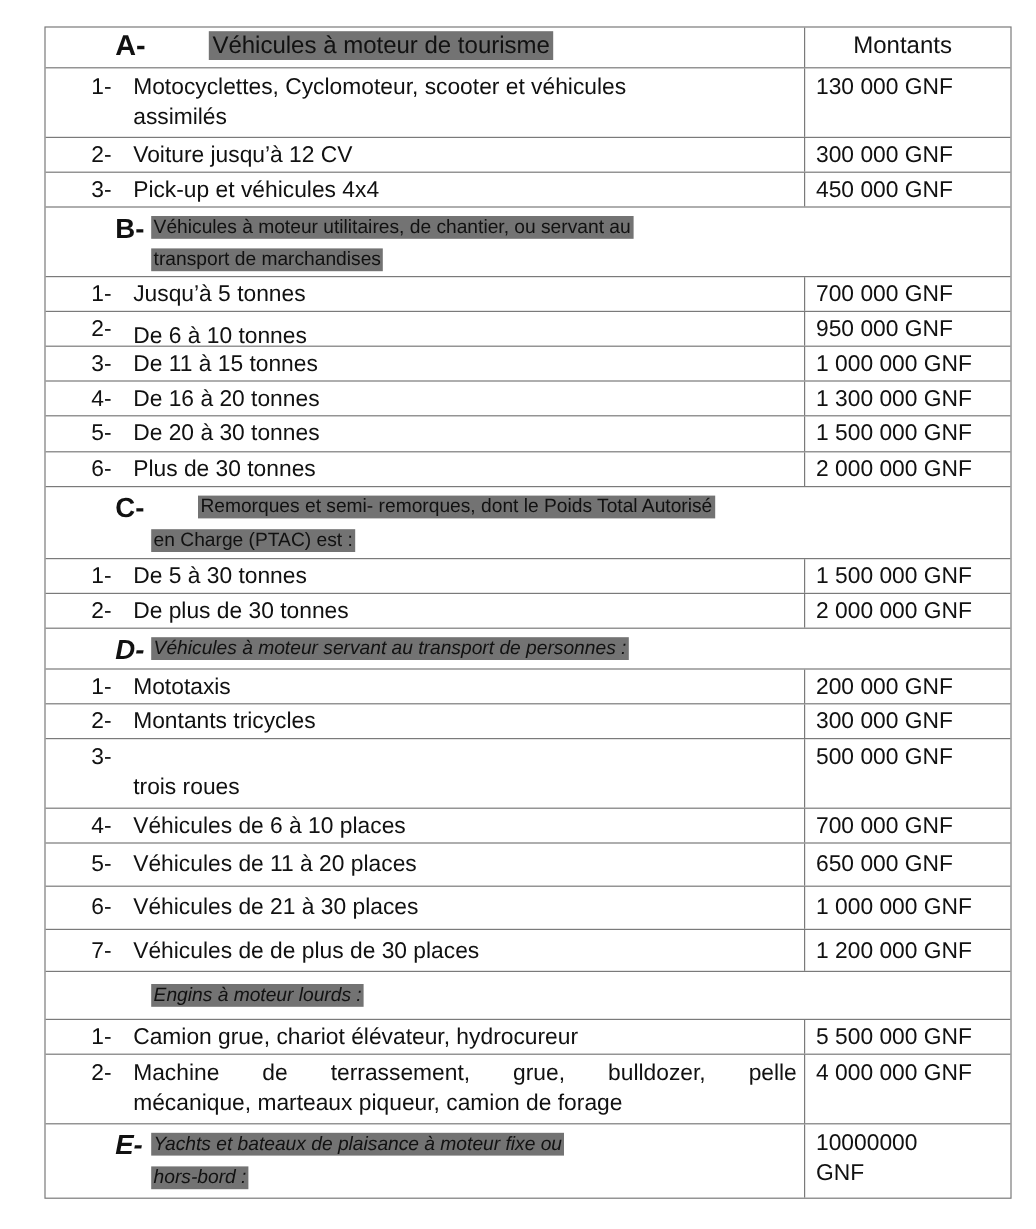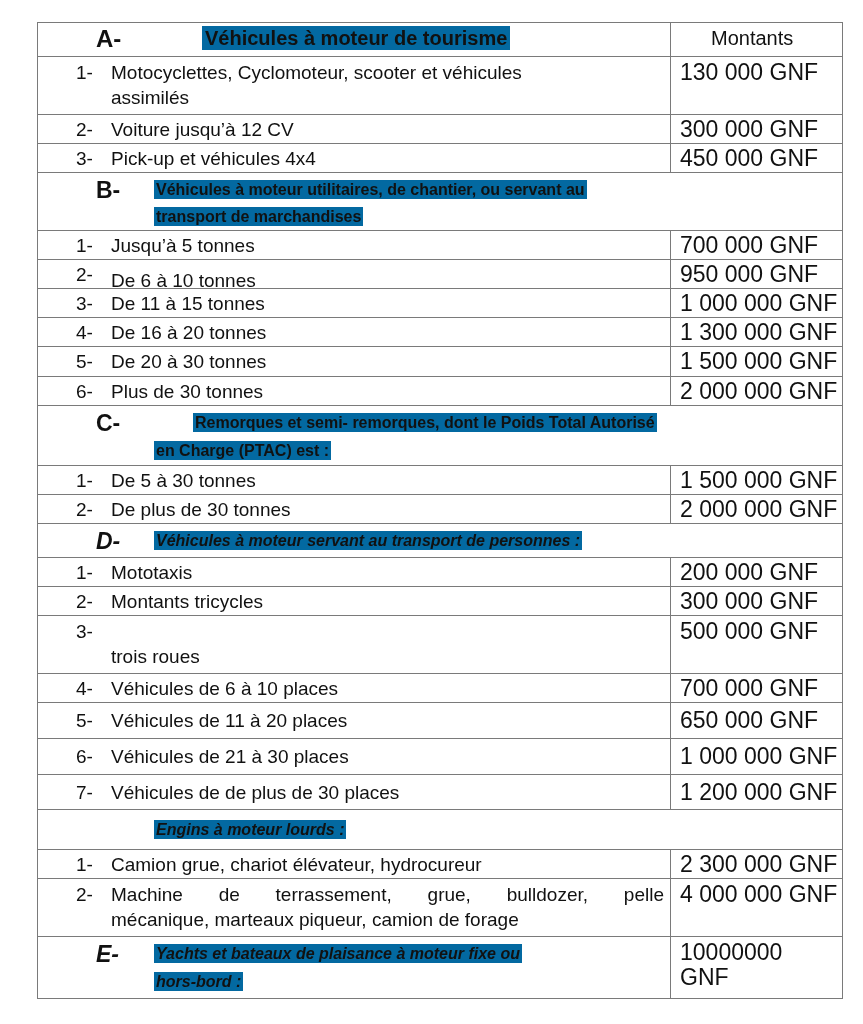--- a/index.html
+++ b/index.html
@@ -1,24 +1,24 @@
 <!DOCTYPE html>
 <html><head>
 <meta charset="utf-8">
 <style>
   html,body{margin:0;padding:0;background:#fff;}
   body{width:863px;height:1024px;position:relative;overflow:hidden;font-family:"Liberation Sans",sans-serif;color:#111;}
   .tbl{position:absolute;left:37px;top:22px;width:806px;height:977px;border:1.5px solid #7a7a7a;box-sizing:border-box;}
   .row{position:absolute;left:0;width:100%;border-top:1.5px solid #7a7a7a;box-sizing:border-box;}
   .row.first{border-top:none;}
   .c1{position:absolute;left:0;top:0;width:632px;height:100%;}
-  .c2{position:absolute;left:632px;top:0;right:0;height:100%;border-left:1.5px solid #7a7a7a;box-sizing:border-box;padding:3px 0 0 9px;font-size:23px;line-height:25px;}
+  .c2{position:absolute;left:632px;top:0;right:0;height:100%;border-left:1.5px solid #7a7a7a;box-sizing:border-box;padding:3px 0 0 9px;font-size:19px;line-height:25px;}
   .num{position:absolute;left:38px;top:3px;font-size:19px;line-height:25px;}
   .txt{position:absolute;left:73px;right:6px;top:3px;font-size:19px;line-height:25px;}
-  .hl{background:#0369a1;font-weight:bold;margin-left:28px;}
+  .hl{background:#737373;font-weight:normal;}
   .hl.it{font-style:italic;}
   .sec{position:absolute;font-weight:bold;font-size:22px;line-height:28px;}
   .sec.it{font-style:italic;}
   .secline{position:absolute;font-size:16px;line-height:27px;}
   .amt-split{display:flex;width:155px;}
 </style>
 </head>
 <body>
 
 <div class="tbl">
@@ -180,21 +180,21 @@
 
   <div class="row" style="top:786px;height:40px;">
     <span class="secline" style="left:88px;top:6px;"><span class="hl it" style="padding:1px 2px;">Engins à moteur lourds :</span></span>
   </div>
 
   <div class="row" style="top:826px;height:29px;">
     <div class="c1">
         <span class="num" style="top:2px">1-</span>
         <span class="txt" style="top:2px">Camion grue, chariot élévateur, hydrocureur</span>
       </div>
-    <div class="c2" style="padding-top:2px">2 300 000 GNF</div>
+    <div class="c2" style="padding-top:2px">5 500 000 GNF</div>
   </div>
   <div class="row" style="top:855px;height:58px;">
     <div class="c1">
         <span class="num">2-</span>
       <span class="txt">
           <span class="txt-line just" style="display:block;text-align:justify;text-align-last:justify;">Machine de terrassement, grue, bulldozer, pelle</span>
           <span style="display:block;">mécanique, marteaux piqueur, camion de forage</span>
         </span>
       </div>
     <div class="c2">4 000 000 GNF</div>

